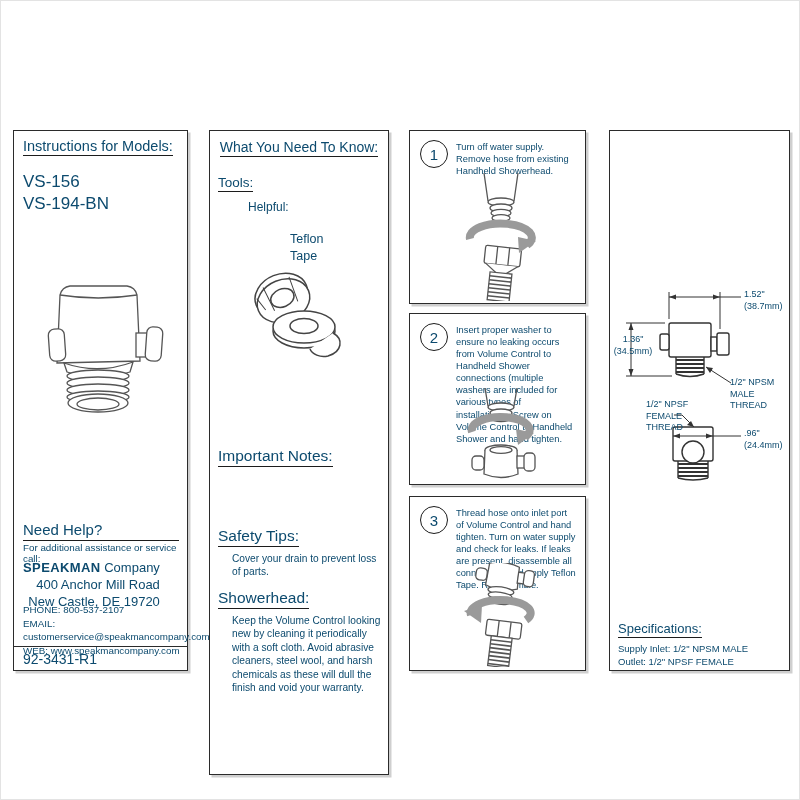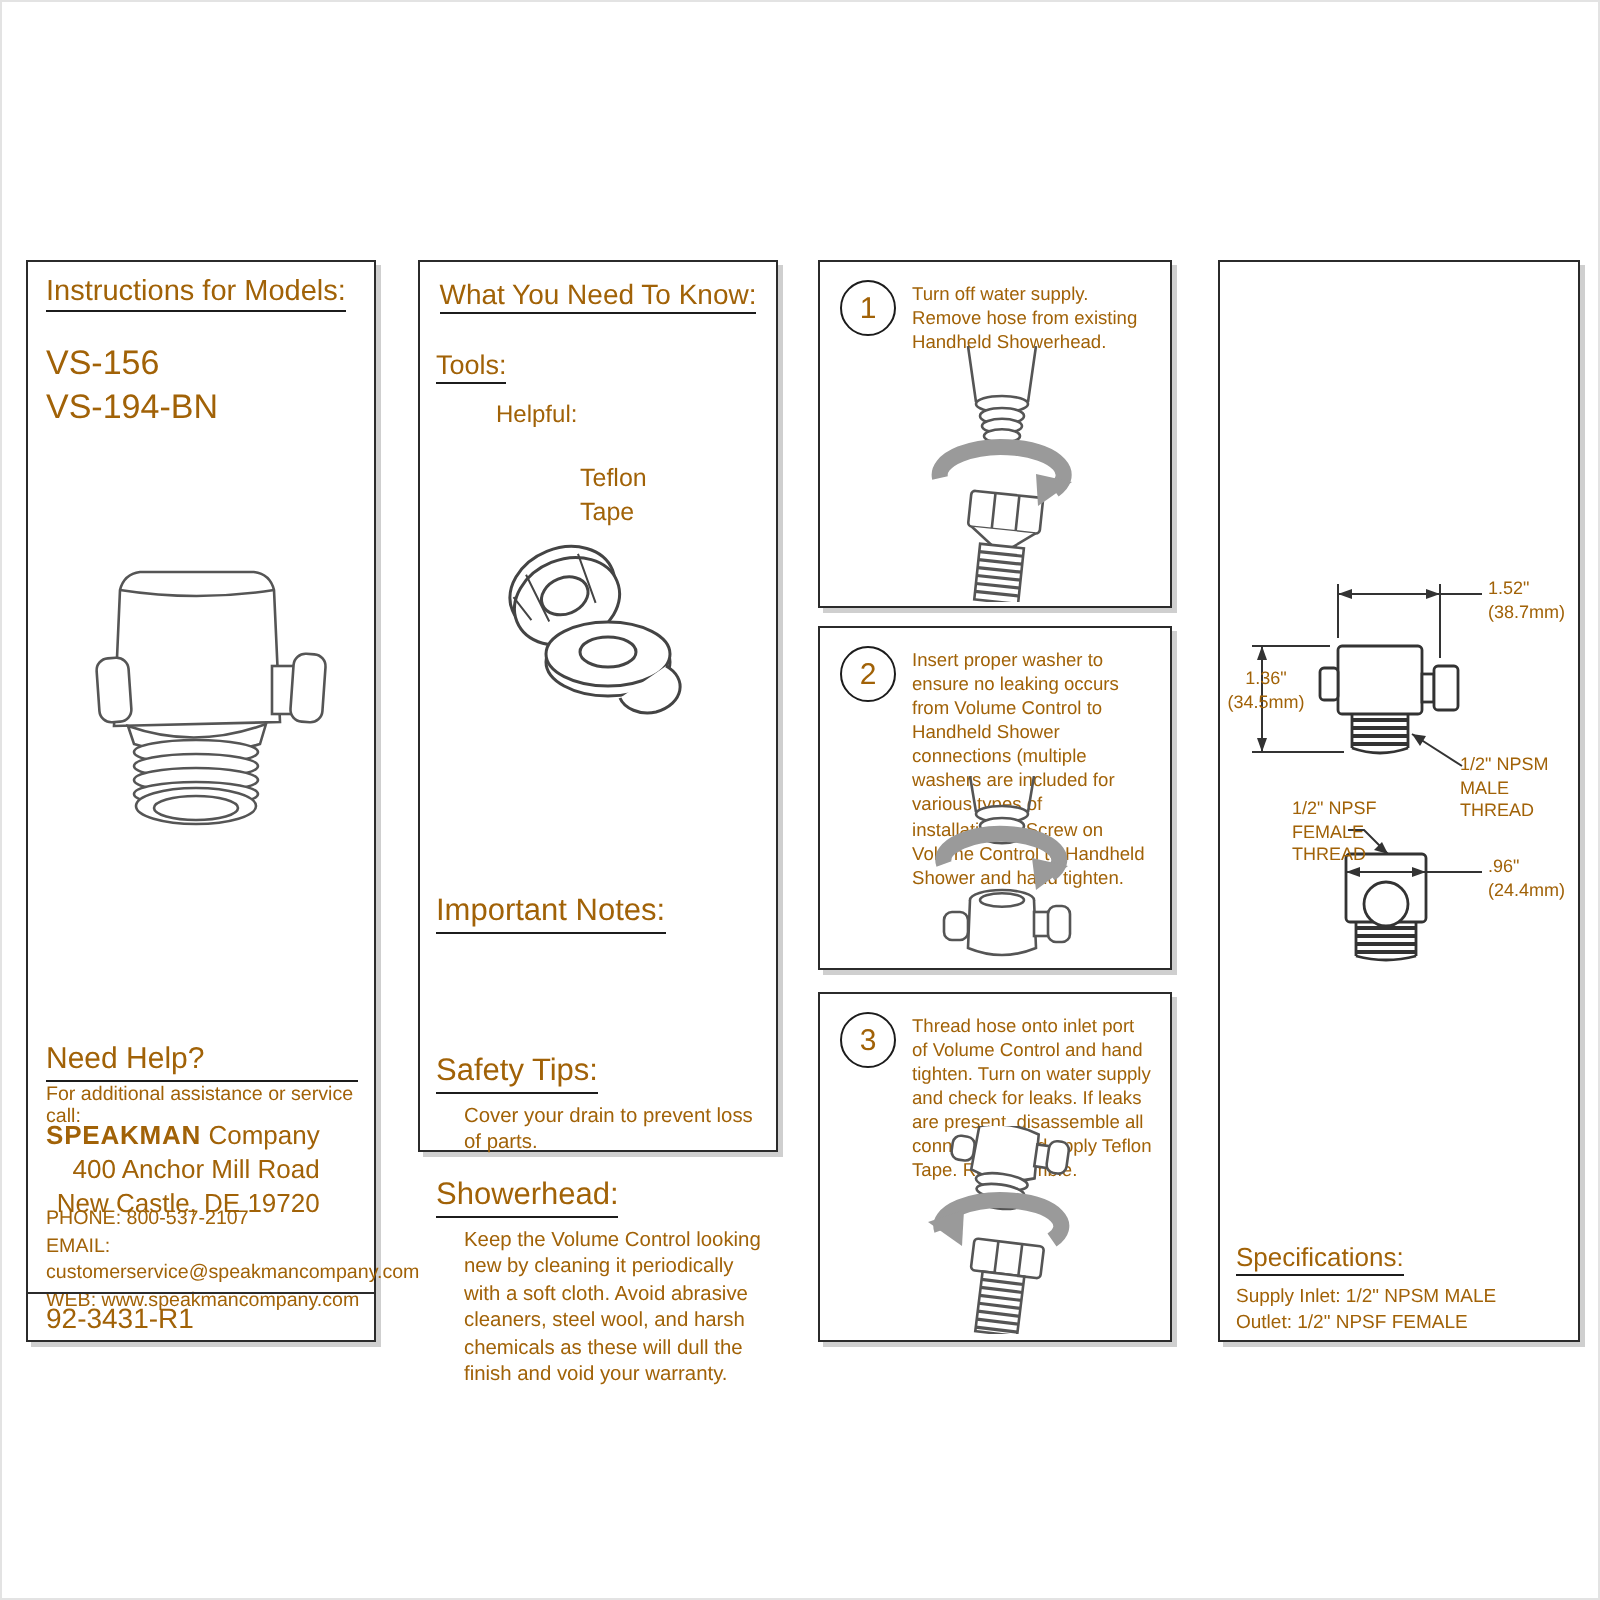--- a/index.html
+++ b/index.html
@@ -1,26 +1,26 @@
 <!DOCTYPE html>
 <html><head>
 <meta charset="utf-8">
 <style>
   html,body{margin:0;padding:0;background:#ffffff;}
   .page{
     position:relative;width:800px;height:800px;background:#ffffff;
-    font-family:"Liberation Sans",sans-serif;color:#a16207;
+    font-family:"Liberation Sans",sans-serif;color:#0c4a6e;
     outline:1px solid #e3e3e3;outline-offset:-1px;overflow:hidden;
   }
   .panel{
     position:absolute;background:#fff;border:1.6px solid #2b2b2b;
     box-shadow:2.5px 2.5px 0 0 #cfcfcf;box-sizing:border-box;
   }
   #panel-models{left:13px;top:130px;width:175px;height:541px;}
-  #panel-know{left:209px;top:130px;width:180px;height:446px;}
+  #panel-know{left:209px;top:130px;width:180px;height:645px;}
   .step-box{left:409px;width:177px;}
   #step-1{top:130px;height:174px;}
   #step-2{top:313px;height:172px;}
   #step-3{top:496px;height:175px;}
   #panel-specs{left:609px;top:130px;width:181px;height:541px;}
 
   .abs{position:absolute;}
   .hU{border-bottom:1.3px solid #1c1c1c;padding-bottom:1px;display:inline-block;}
   .pre{white-space:pre-line;}
 

